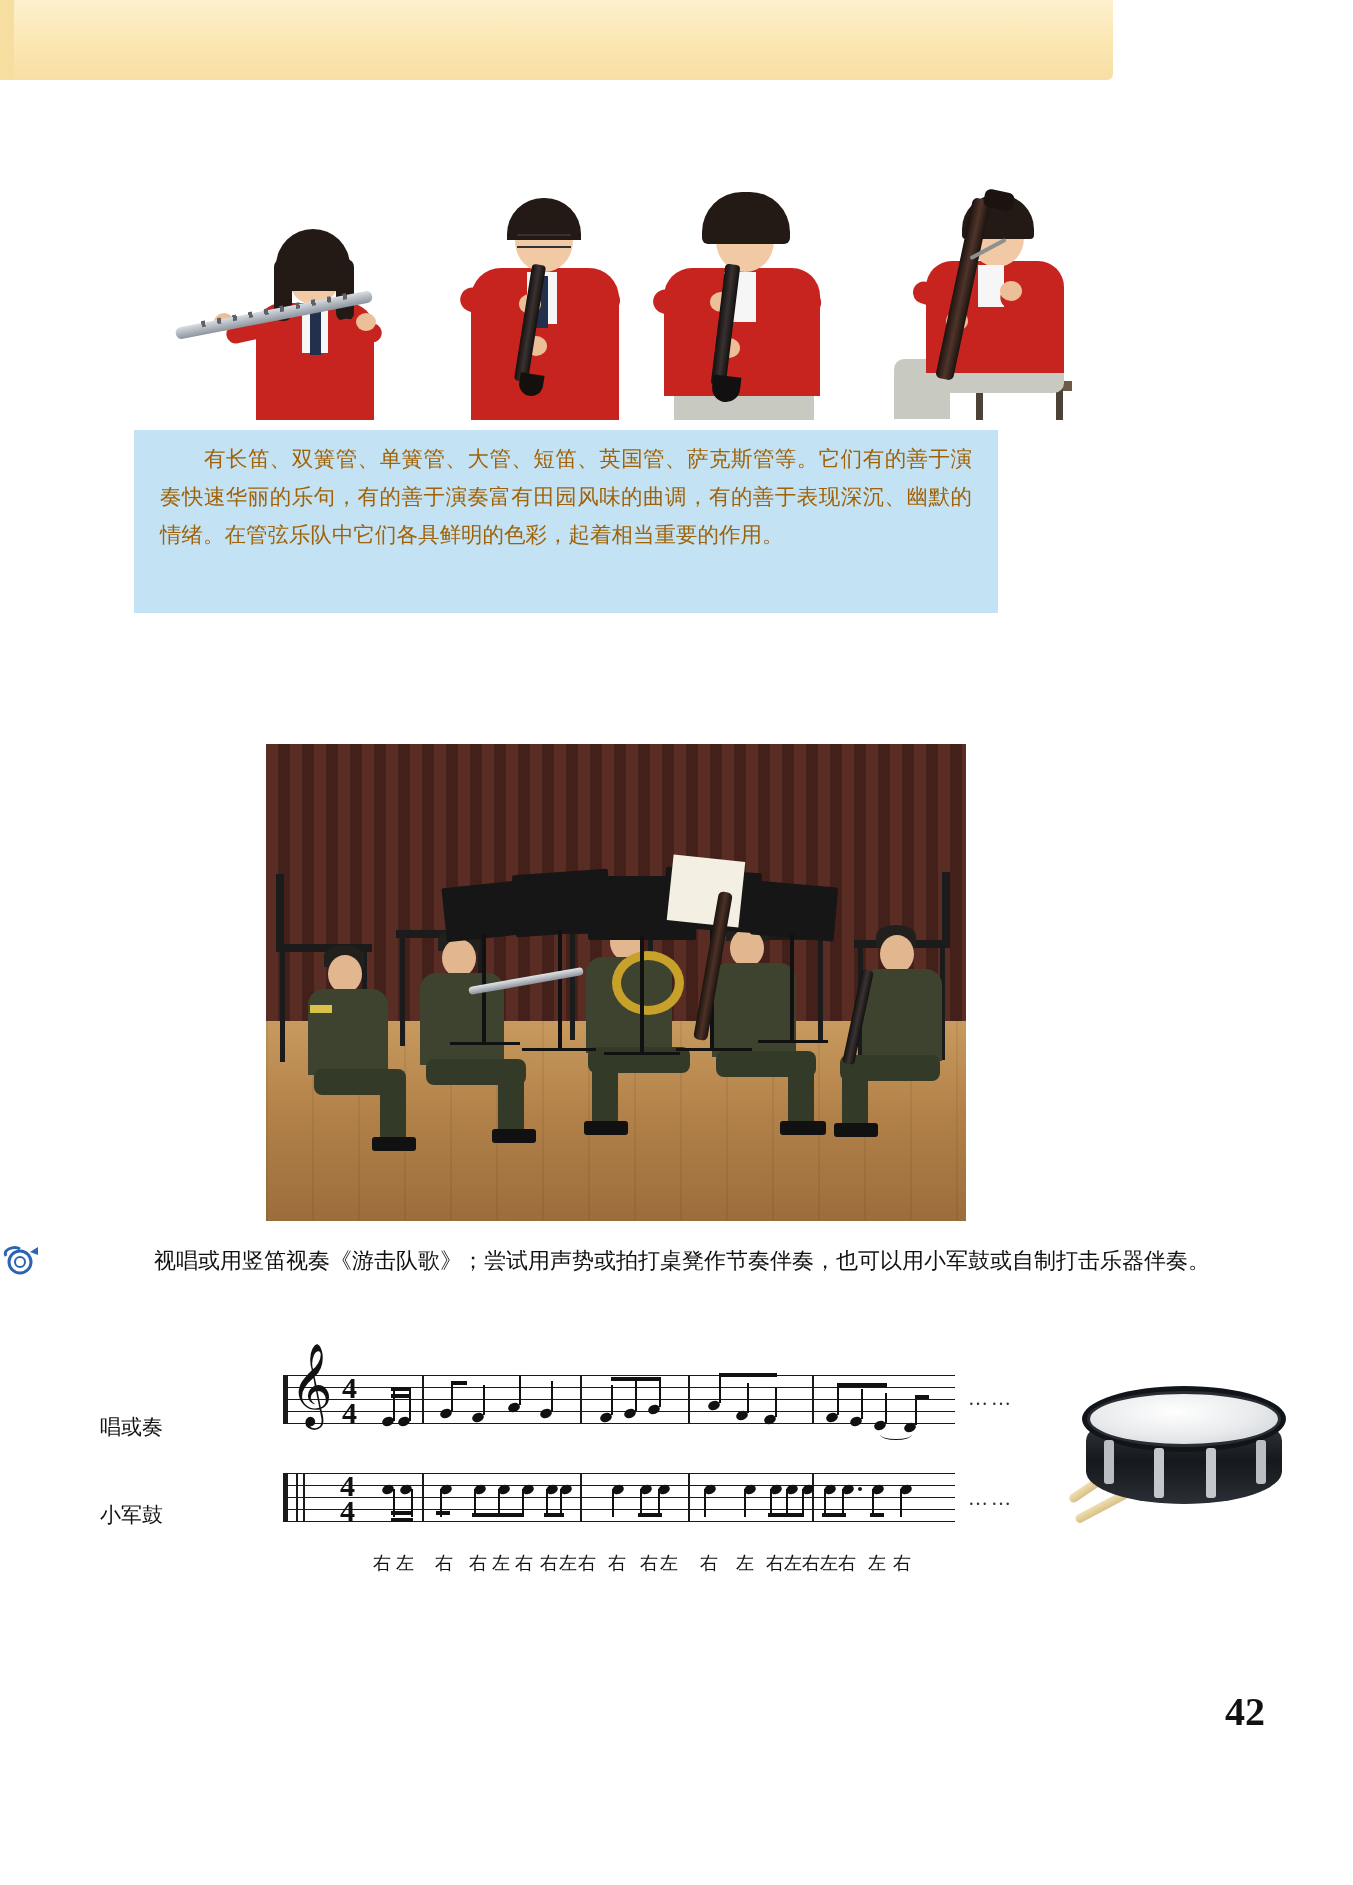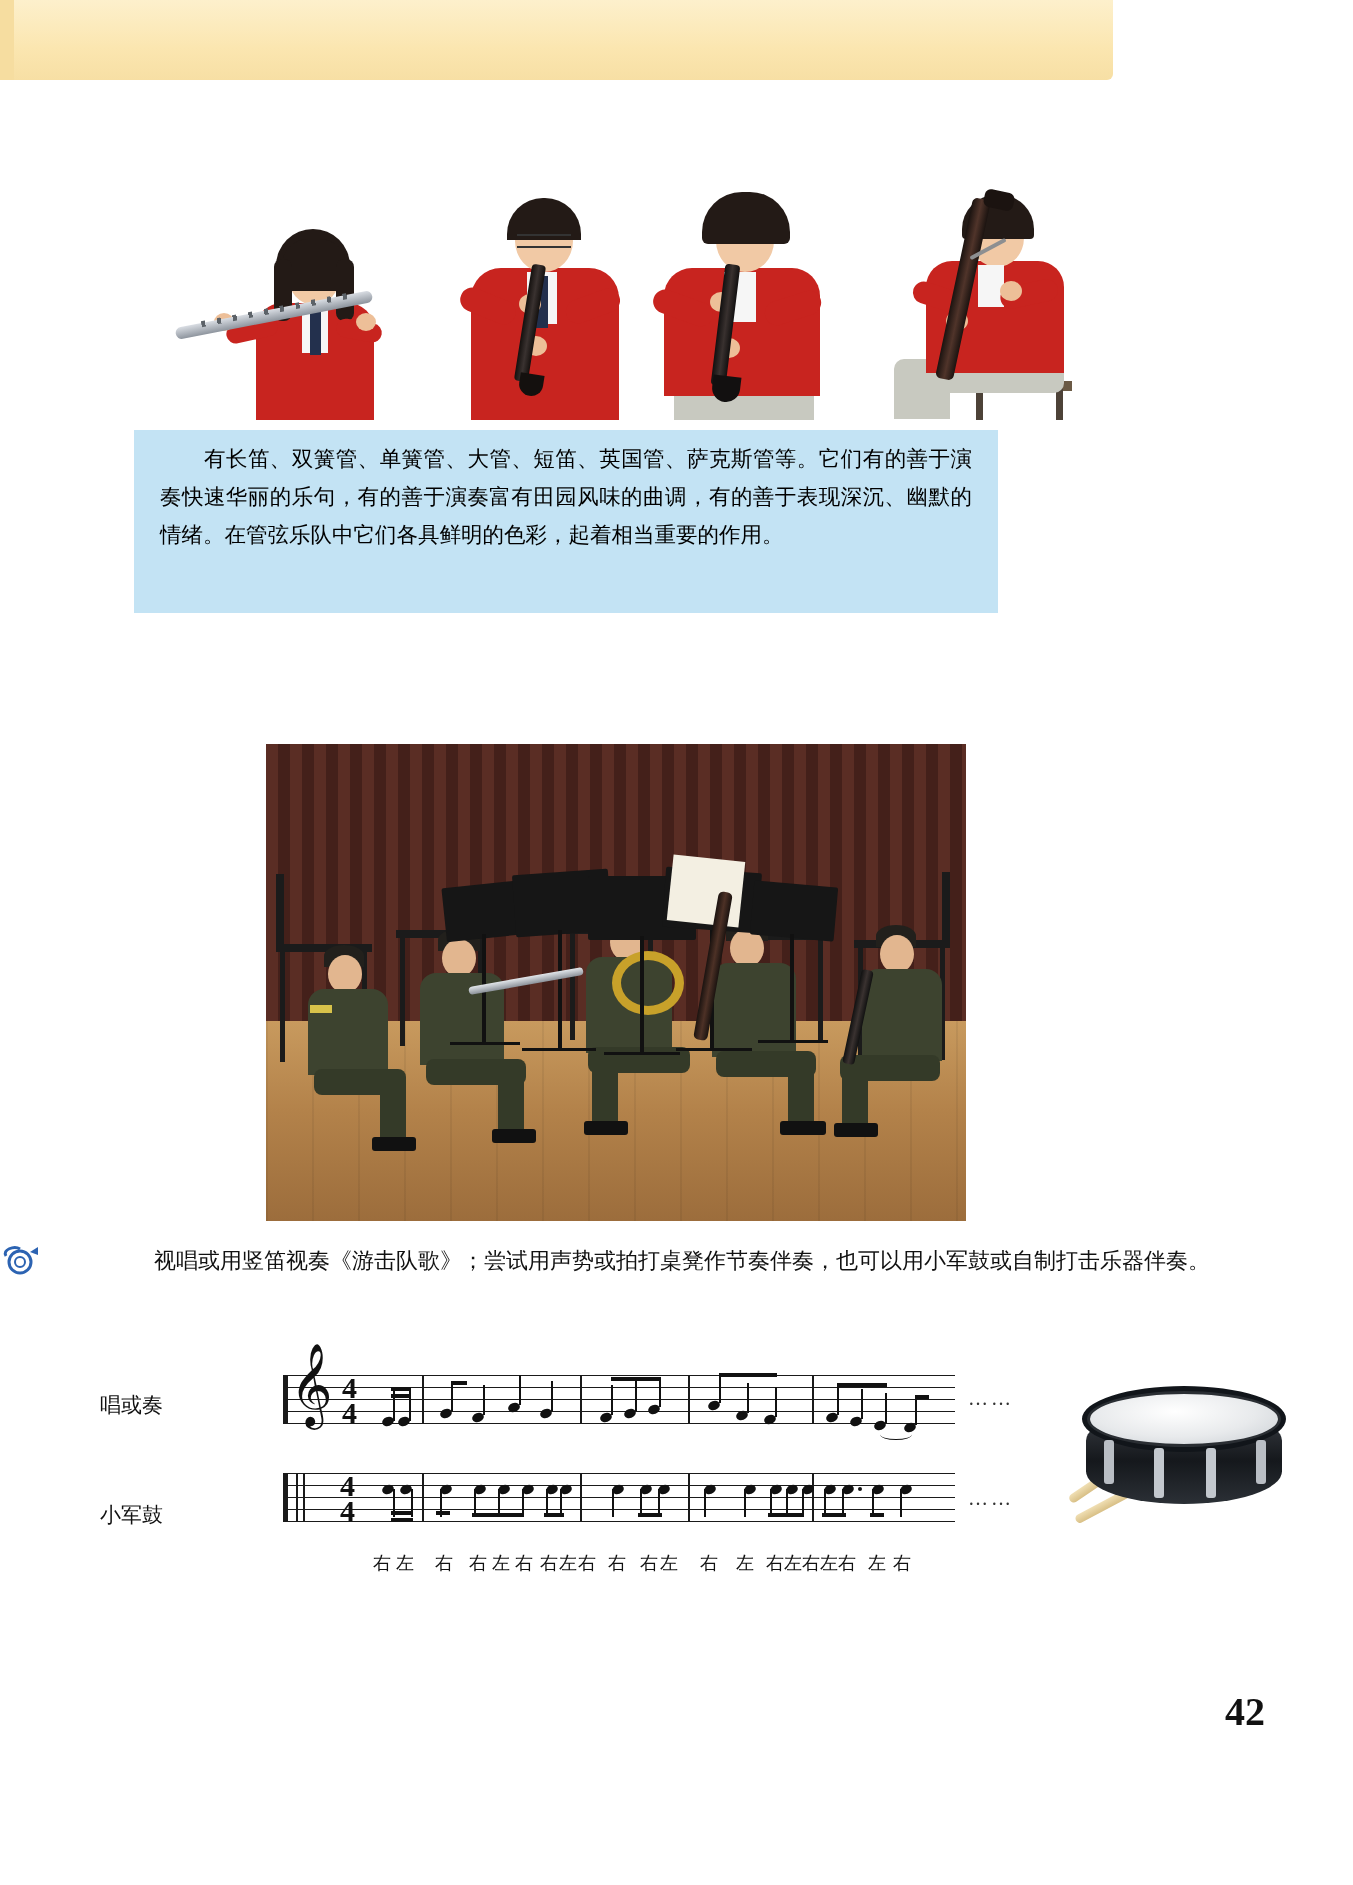--- a/index.html
+++ b/index.html
@@ -107,21 +107,21 @@
     font-size: 23px;
     font-weight: bold;
     letter-spacing: 5px;
     color: #111;
     margin-top: 18px;
     font-family: "Liberation Serif", serif;
   }
   .bluebox .bb-body {
     font-size: 21.5px;
     line-height: 38px;
-    color: #000000;
+    color: #a16207;
     margin: 10px 26px 0 26px;
     text-align: justify;
     text-indent: 44px;
   }
 
   
   .ensemble {
     position: absolute;
     left: 266px;
     top: 744px;
@@ -522,21 +522,21 @@
     <path d="M6 12 C2 6, 14 1, 20 5" fill="none" stroke="#2c63b2" stroke-width="3"></path>
     <path d="M30 8 L38 3 L38 11 Z" fill="#2c63b2"></path>
   </svg>
 </div>
 <div class="task">
   <p>视唱或用竖笛视奏《游击队歌》；尝试用声势或拍打桌凳作节奏伴奏，也可以用小军鼓或自制打击乐器伴奏。</p>
 </div>
 
 <div class="score">
 
-  <div class="score-label" style="left:0px; top:36px;">唱或奏</div>
+  <div class="score-label" style="left:0px; top:58px;">唱或奏</div>
   <div class="score-label" style="left:0px; top:146px;">小军鼓</div>
 
   <div class="staff" style="top:20px; height:50px;">
     <div class="line" style="top:0px;"></div>
     <div class="line" style="top:12px;"></div>
     <div class="line" style="top:24px;"></div>
     <div class="line" style="top:36px;"></div>
     <div class="line" style="top:48px;"></div>
   </div>
   <div class="thickbar" style="left:183px; top:20px; height:49px;"></div>

